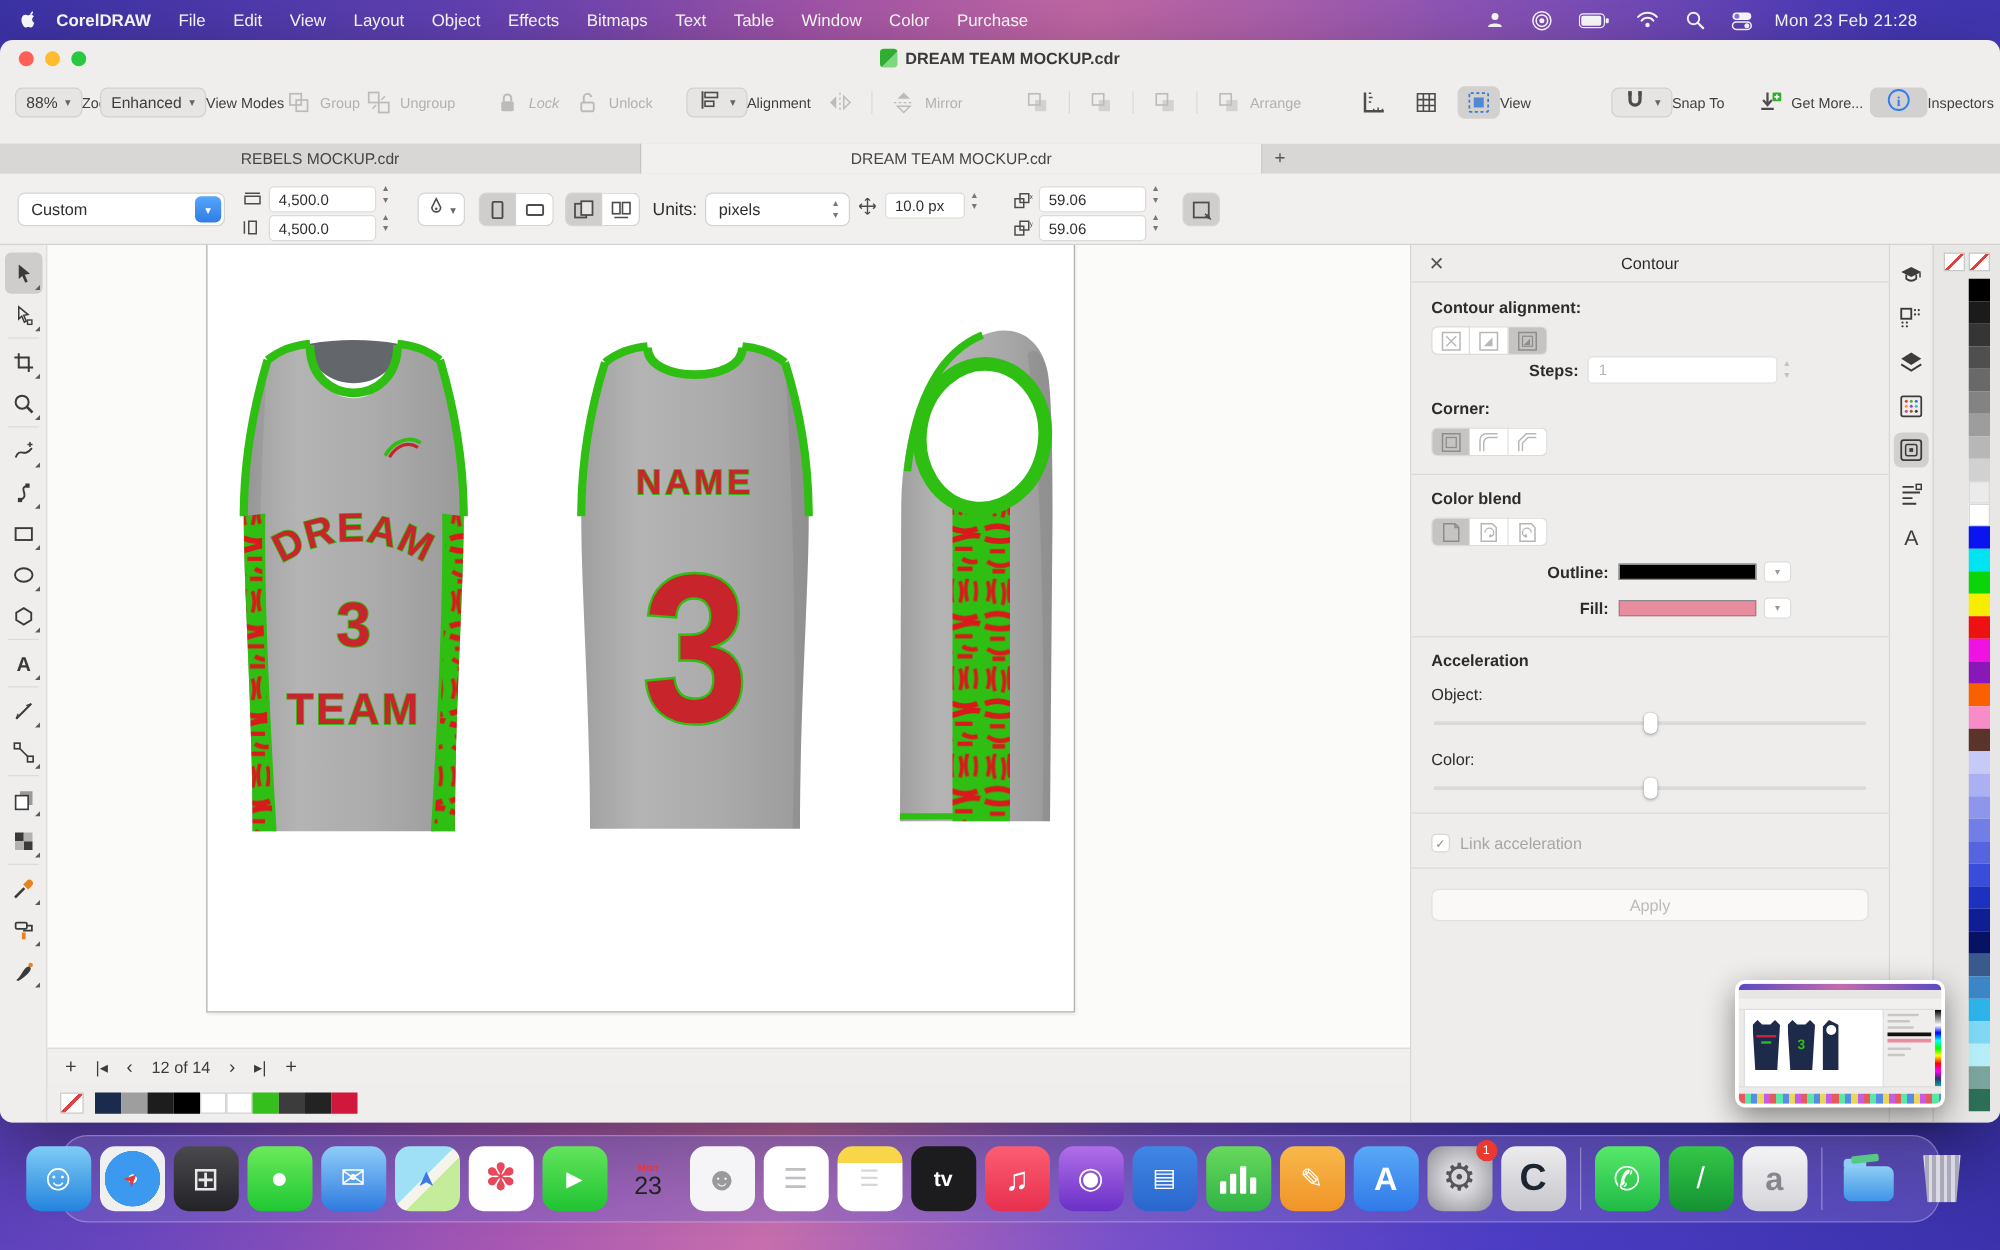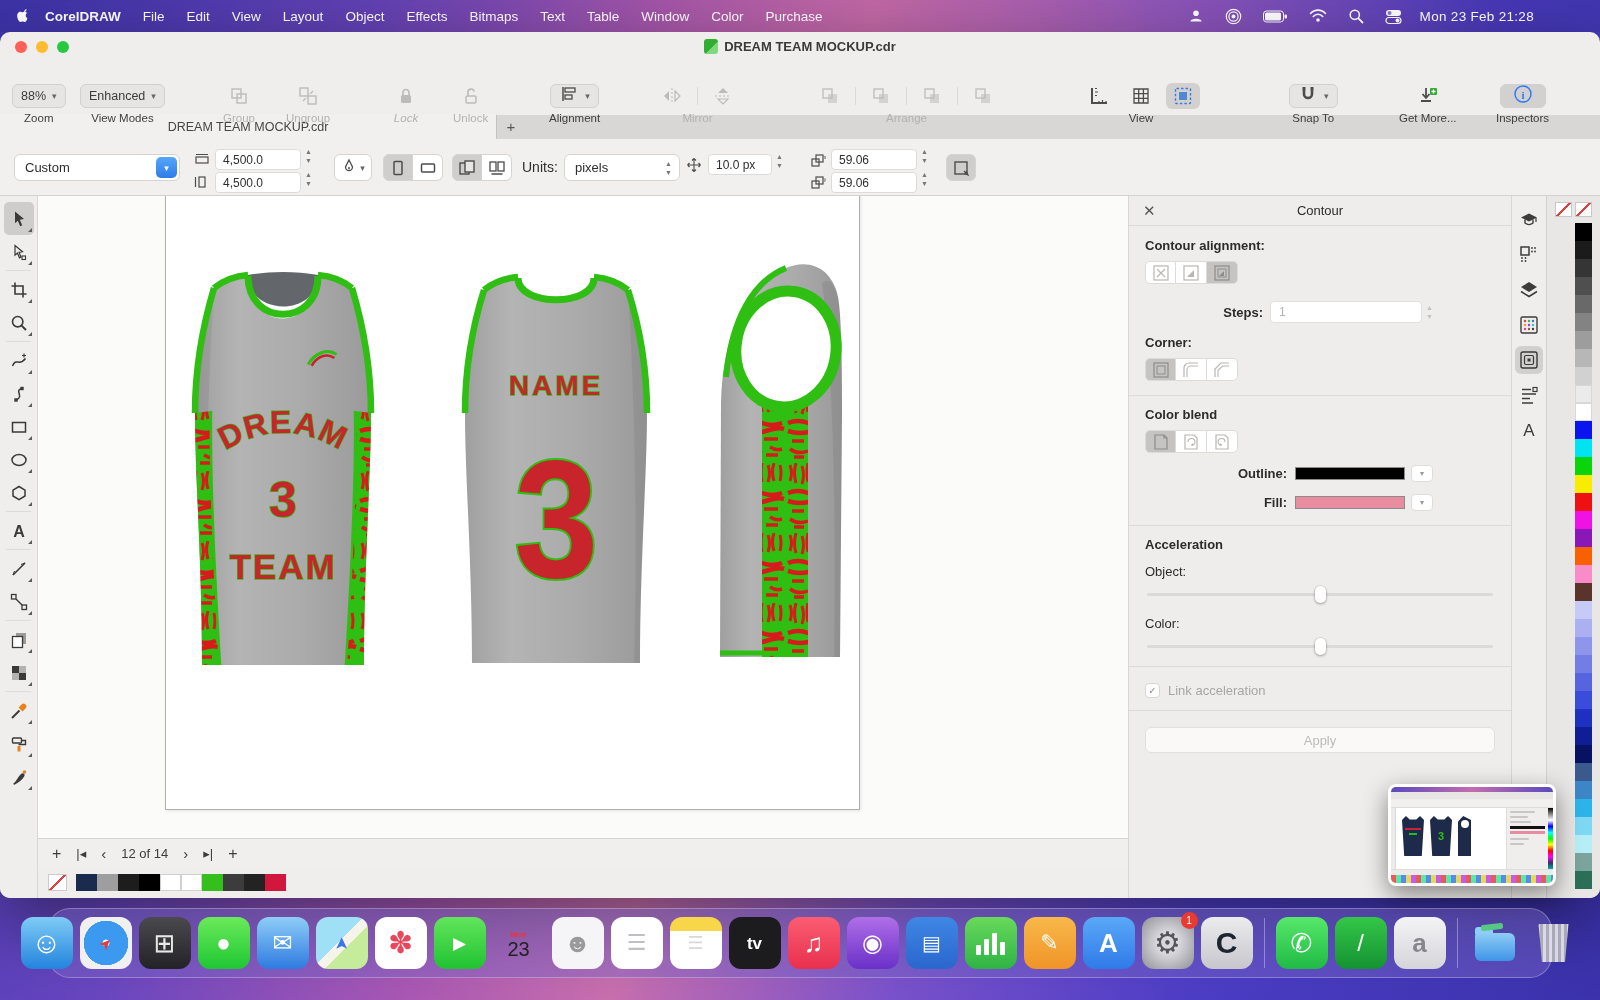--- a/index.html
+++ b/index.html
@@ -24,21 +24,21 @@
     border-radius:10px; box-shadow:0 25px 70px rgba(0,0,0,0.45); overflow:hidden; }
   .titlebar { height:30px; position:relative; }
   .traffic { position:absolute; top:9px; left:15px; display:flex; gap:9px; }
   .tl { width:12px; height:12px; border-radius:50%; }
   .tl.r { background:#ff5f57; } .tl.y { background:#febc2e; } .tl.g { background:#28c840; }
   .doc-title { position:absolute; top:7px; left:0; right:0; text-align:center; font-size:13px; font-weight:bold; color:#3a3a3a; }
   .doc-title .dicon { display:inline-block; width:14px; height:15px; border-radius:3px; vertical-align:-3px; margin-right:6px;
     background:linear-gradient(135deg,#2fae32 55%, #7fd87f 56%); }
   
   .toolbar { height:53px; position:relative; }
-  .tbg { position:absolute; top:19px; display:flex; flex-direction:column; align-items:center; }
+  .tbg { position:absolute; top:5px; display:flex; flex-direction:row; align-items:center; }
   .tbg .trow { height:29px; display:flex; align-items:center; gap:8px; }
   .tbg .tlabel { font-size:11.5px; color:#3f3f3f; margin-top:2px; white-space:nowrap; }
   .tbg.dis .tlabel { color:#b3b1af; }
   .pill { height:24px; padding:0 8px; border-radius:6px; background:#e7e5e3; border:1px solid #d2d0ce;
     display:flex; align-items:center; gap:6px; font-size:12.5px; color:#3c3c3c; }
   .pill.pressed { background:#d3d1cf; }
   .chev { font-size:9px; color:#666; }
   .ibtn { width:34px; height:26px; display:flex; align-items:center; justify-content:center; border-radius:6px; }
   .ibtn.pressed { background:#d3d1cf; }
   
@@ -88,21 +88,21 @@
   .inspector { width:383px; background:#efedeb; border-left:1px solid #d9d7d5; padding:0 16px; font-size:13px; color:#2c2c2c; }
   .insp-header { height:30px; display:flex; align-items:center; position:relative; margin:0 -16px; border-bottom:1px solid #dcdad8; }
   .insp-x { position:absolute; left:14px; font-size:15px; color:#555; }
   .insp-title { width:100%; text-align:center; font-size:13px; color:#2c2c2c; }
   .sect-label { font-weight:bold; font-size:13px; margin-top:12px; }
   .seggroup { display:flex; margin-top:8px; }
   .sbtn { width:31px; height:23px; background:#fff; border:1px solid #dddbd9; border-left:none; display:flex; align-items:center; justify-content:center; }
   .sbtn:first-child { border-left:1px solid #dddbd9; border-radius:5px 0 0 5px; }
   .sbtn:last-child { border-radius:0 5px 5px 0; }
   .sbtn.pressed { background:#c6c4c2; }
-  .fieldrow { display:flex; align-items:center; margin-top:17px; }
+  .fieldrow { display:flex; align-items:center; margin-top:1px; }
   .flabel { width:118px; text-align:right; margin-right:7px; font-weight:bold; color:#2c2c2c; }
   .dinput { width:152px; height:22px; background:#fff; border:1px solid #e2e0de; border-radius:4px; color:#b8b6b4;
     font-size:12px; padding:0 8px; font-family:"Liberation Sans",sans-serif; }
   .vstep { display:flex; flex-direction:column; line-height:7px; font-size:7px; color:#c4c2c0; margin-left:4px; gap:2px; }
   .crow { display:flex; align-items:center; margin-top:12px; }
   .clabel { width:142px; text-align:right; margin-right:8px; font-weight:bold; }
   .colorbar { width:110px; height:13px; border:1px solid #8a8a8a; }
   .chevbtn { width:22px; height:17px; margin-left:6px; background:#fff; border:1px solid #dfdddb; border-radius:4px;
     font-size:8px; color:#999; display:flex; align-items:center; justify-content:center; }
   .divider { height:1px; background:#dcdad8; margin:14px -16px 0; }
@@ -427,20 +427,21 @@
                 <circle cx="10" cy="10" r="8" fill="none" stroke="#2f7cf6" stroke-width="1.5"></circle>
                 <text x="10" y="14.5" font-size="11" font-weight="bold" text-anchor="middle" fill="#2f7cf6" font-family="Liberation Serif, serif">i</text>
               </svg></span>
           </div>
         </div>
       <div class="tlabel">Inspectors</div>
     </div>
   </div>
 
   <div class="tabstrip" id="tabstrip">
+      <div class="tab" style="width: 513px;">REBELS MOCKUP.cdr</div>
       <div class="tab active" style="width: 497px;">DREAM TEAM MOCKUP.cdr</div>
       <div class="tab-add">+</div>
       <div style="flex: 1 1 0%;"></div>
     </div>
 
   <div class="propbar">
     <div class="pb sel" style="left:14px; top:15px; width:166px;">
       <span class="seltext">Custom</span>
         <span class="selbtn">▾</span>
     </div>

